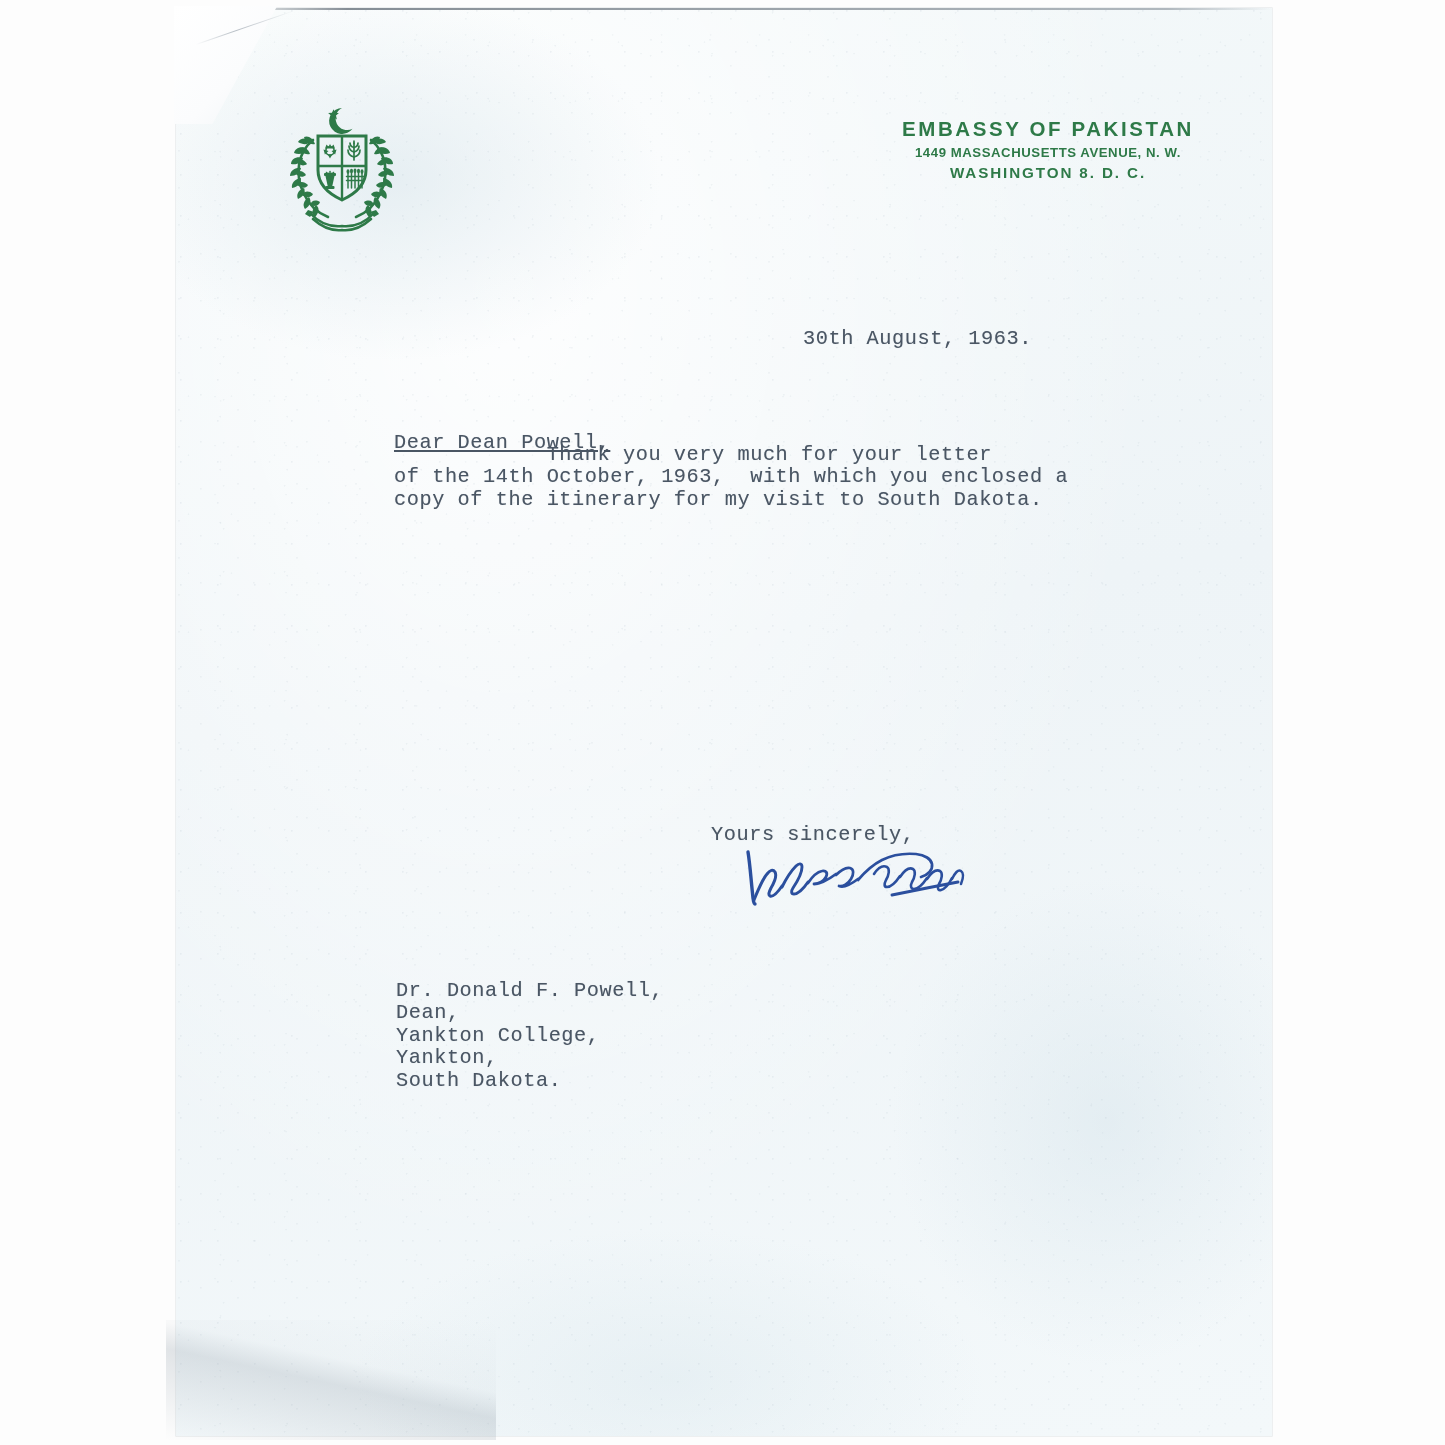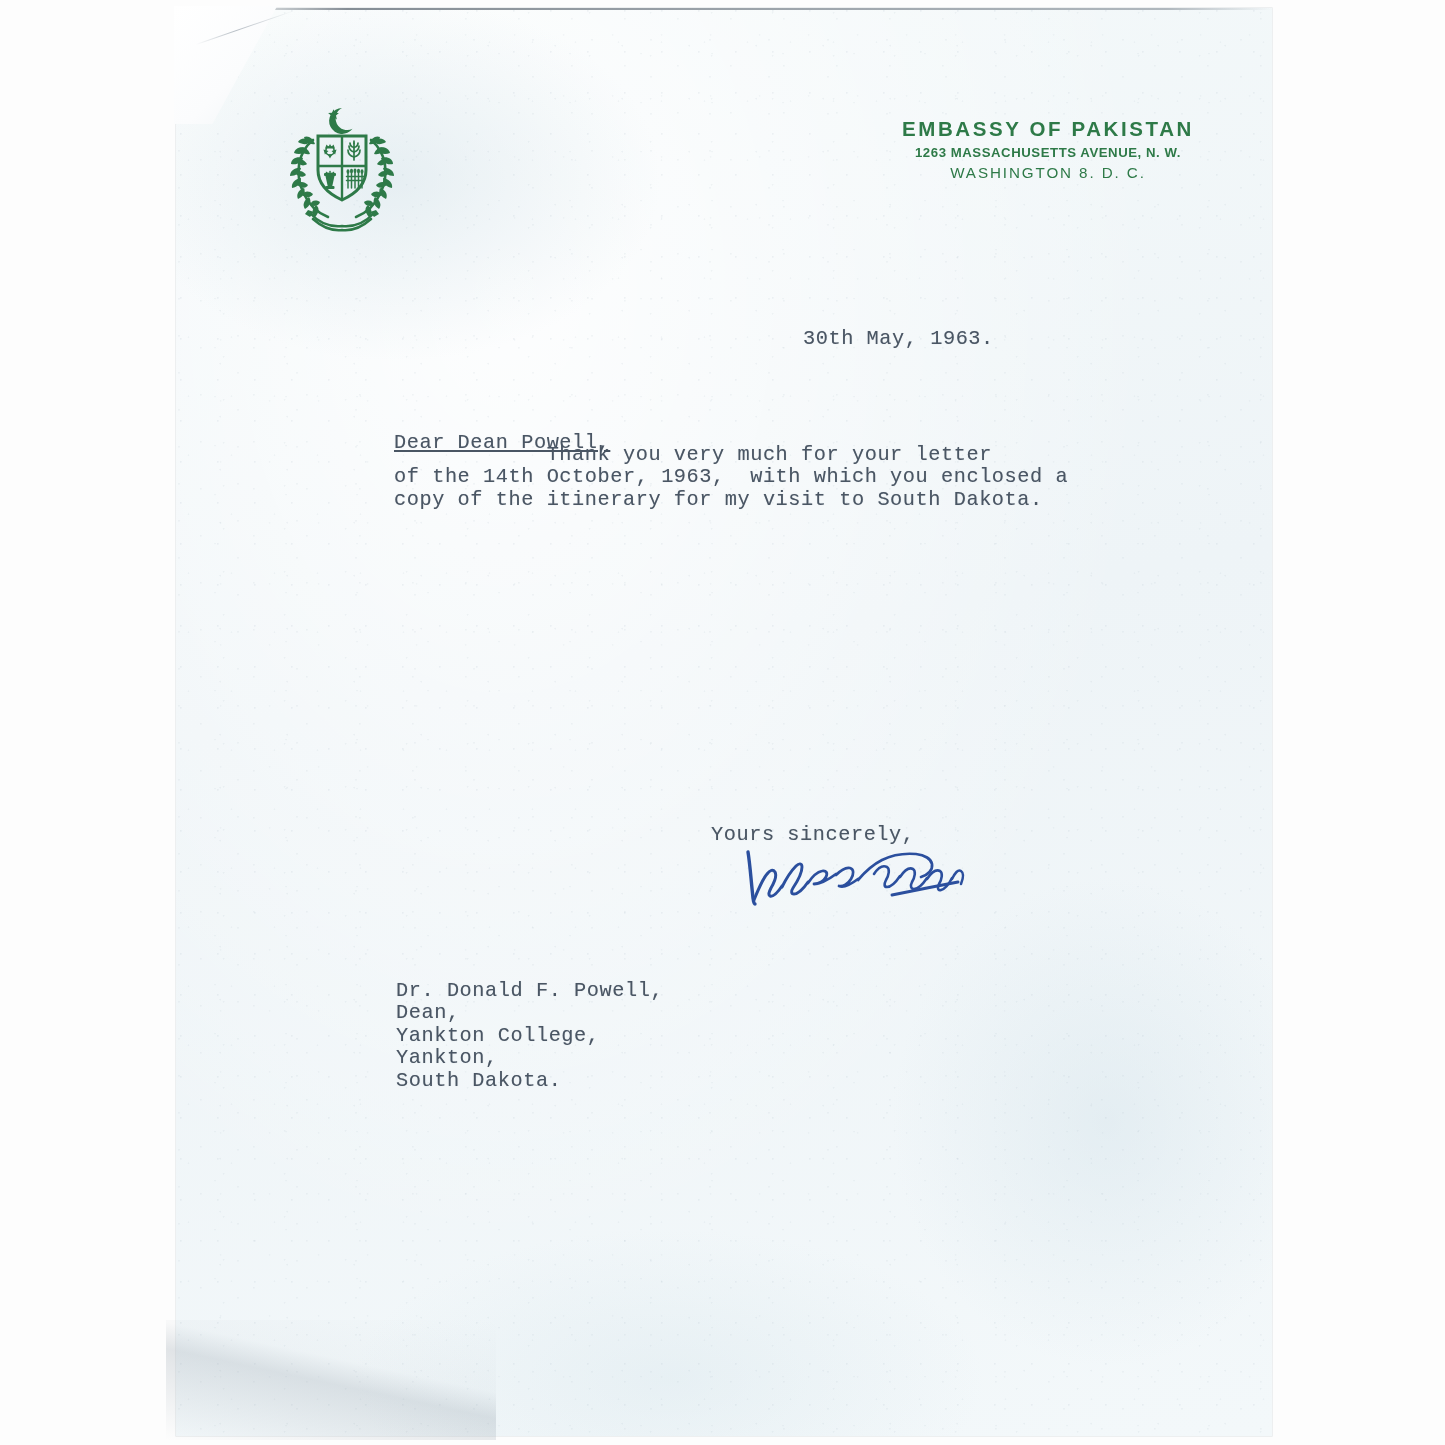--- a/index.html
+++ b/index.html
@@ -120,21 +120,21 @@
   .lh-line2 {
     font-size: 13.2px;
     font-weight: bold;
     letter-spacing: 0.55px;
     white-space: nowrap;
     line-height: 1.35;
     margin-top: 2px;
   }
   .lh-line3 {
     font-size: 15.2px;
-    font-weight: normal;
+    font-weight: bold;
     letter-spacing: 1.9px;
     white-space: nowrap;
     line-height: 1.3;
     margin-top: 2px;
   }
 
   
   .typed {
     font-family: "Liberation Mono", "DejaVu Sans Mono", monospace;
     color: #4a5664;
@@ -315,26 +315,26 @@
             <g stroke="none" fill="#2e7a48">
               <path d="M28 110 l6 2 -4 5 -5 -3 Z"></path>
               <path d="M96 110 l-6 2 4 5 5 -3 Z"></path>
             </g>
           </g>
         </svg>
       </div>
 
       <div id="lh-text">
         <div class="lh-line1">EMBASSY OF PAKISTAN</div>
-        <div class="lh-line2">1263 MASSACHUSETTS AVENUE, N. W.</div>
+        <div class="lh-line2">1449 MASSACHUSETTS AVENUE, N. W.</div>
         <div class="lh-line3">WASHINGTON 8. D. C.</div>
       </div>
     </div>
 
-    <div id="date-line" class="typed">30th May, 1963.</div>
+    <div id="date-line" class="typed">30th August, 1963.</div>
 
     <div id="salutation" class="typed">Dear Dean Powell,</div>
 
     <div id="body-blocks">
       <p class="typed para">            Thank you very much for your letter
 of the 14th October, 1963,  with which you enclosed a
 copy of the itinerary for my visit to South Dakota.</p>
     </div>
 
     <div id="closing" class="typed">Yours sincerely,</div>

